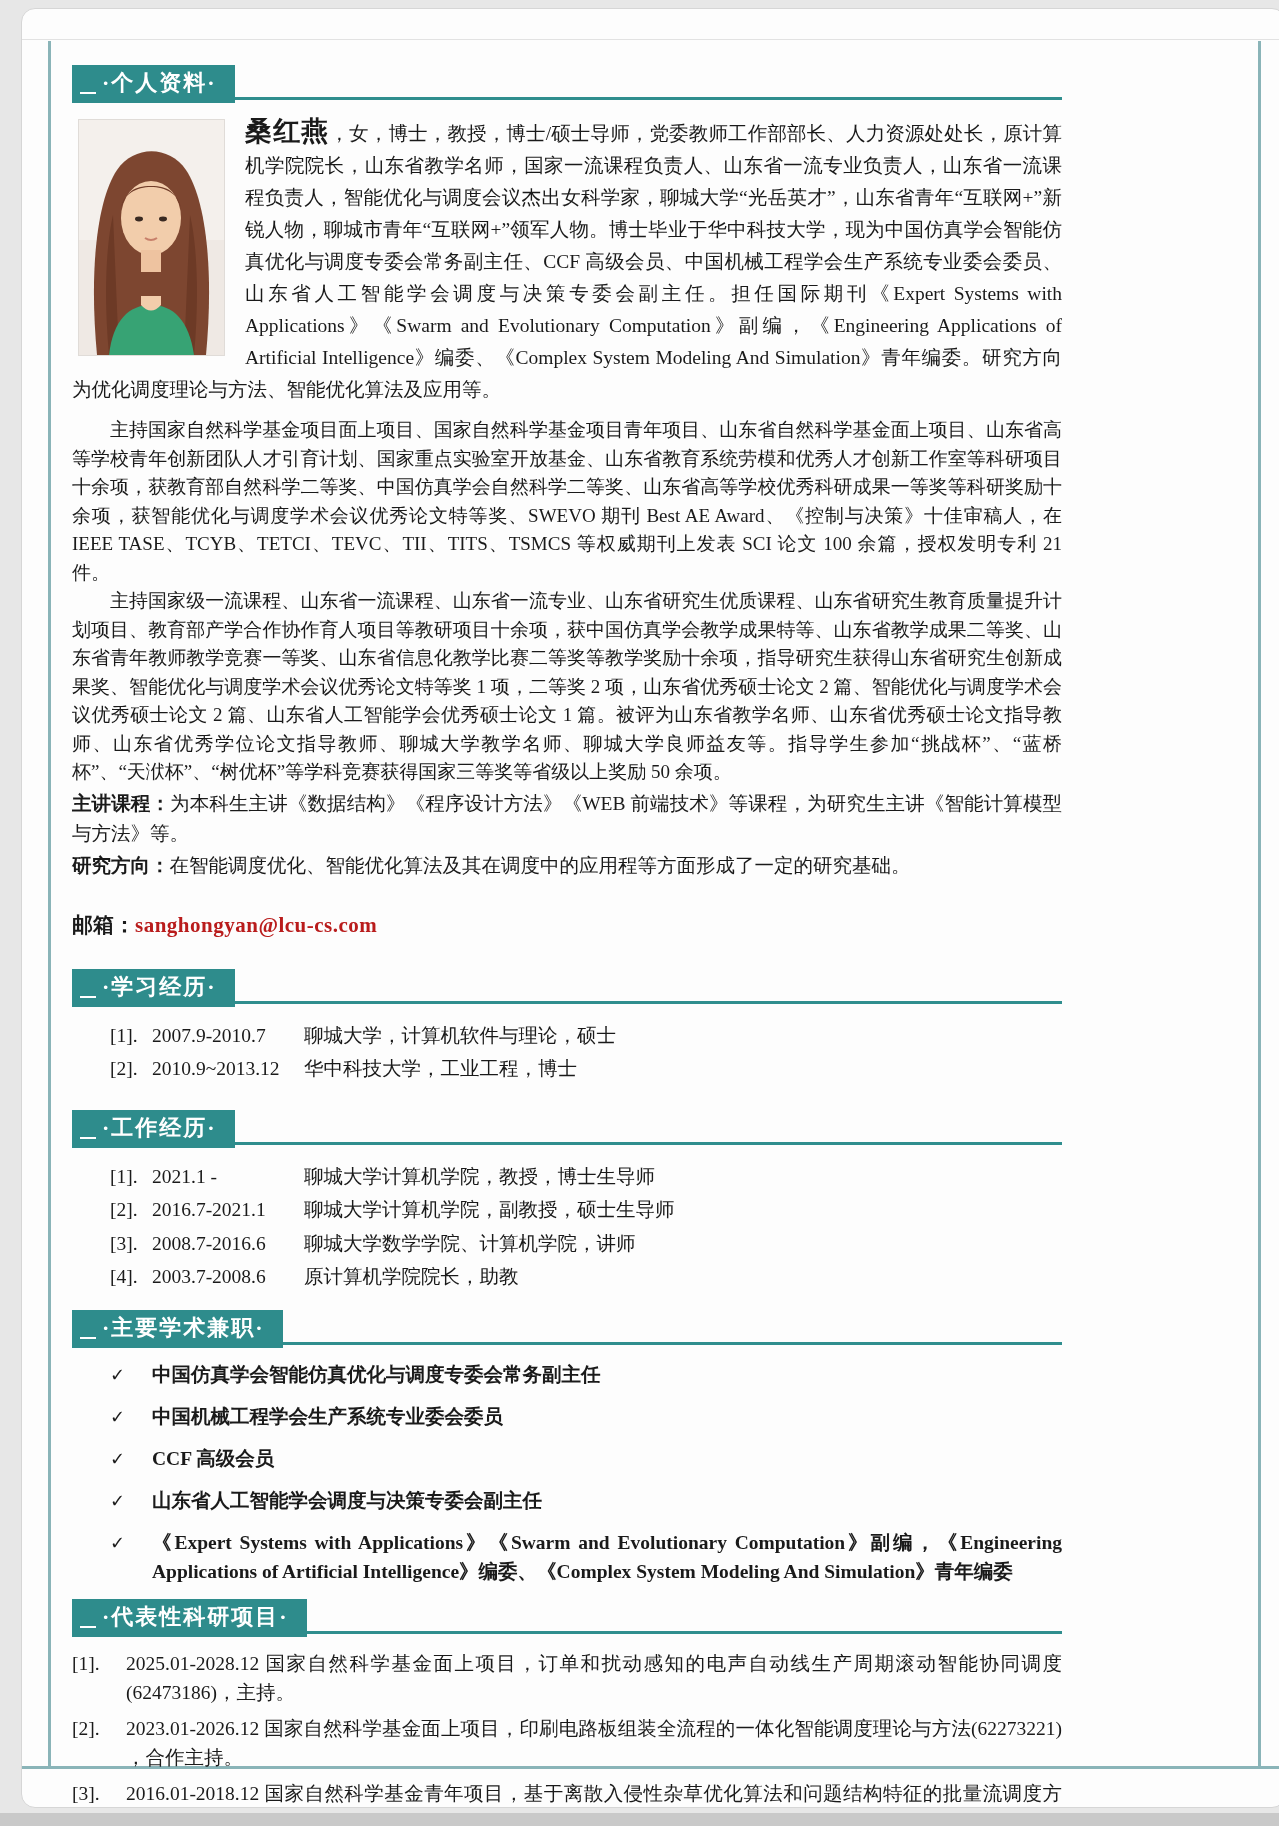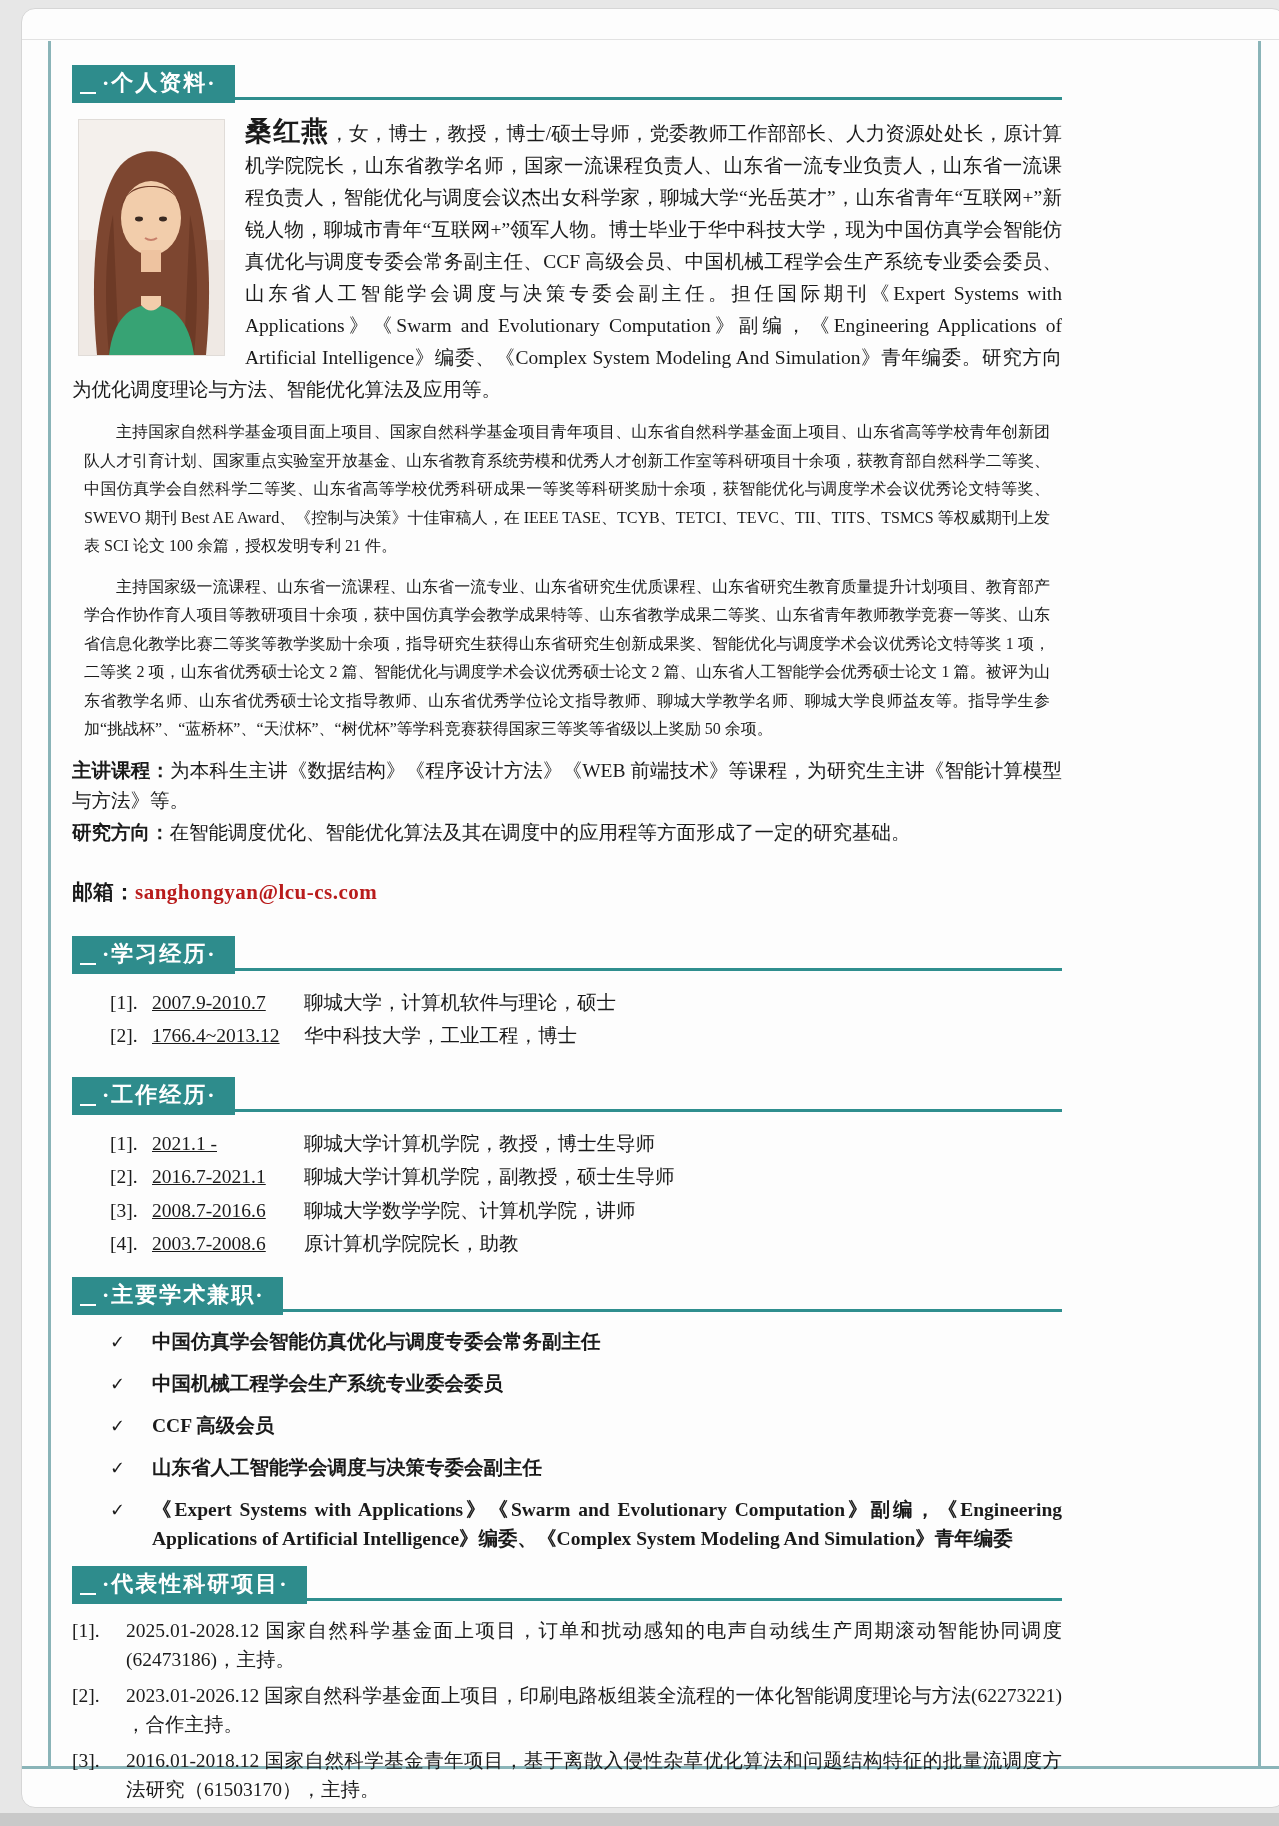--- a/index.html
+++ b/index.html
@@ -34,32 +34,32 @@
   }
   .banner-line{flex:1;height:3px;background:#2f8e8e;margin-bottom:3px;}
 
   
   .photo{float:left;width:145px;height:235px;margin:4px 20px 6px 6px;
     border:1px solid #e0dcd8;background:#f3efec;}
   .photo svg{display:block;width:100%;height:100%;}
   .intro{font-size:19.5px;line-height:32px;text-align:justify;margin:2px 0 10px 0;}
   .intro .name{font-size:27px;font-weight:bold;letter-spacing:1px;}
 
-  .para{font-size:16px;line-height:28.5px;text-align:justify;text-indent:2em;margin:12px;font-family:Liberation Serif, serif;}
+  .para{font-size:19px;line-height:28.5px;text-align:justify;text-indent:2em;margin:0;font-family:Liberation Serif, serif;}
   .kv-line{font-size:19.5px;line-height:30px;text-align:justify;margin:2px 0 0 0;}
   .kv-line .kv-label{font-weight:bold;}
 
   .email-line{margin:30px 0 0 0;font-size:21px;font-weight:bold;}
   .email-line .email{color:#b91c1c;letter-spacing:0.5px;text-decoration:none;}
 
   .sec{margin-top:30px;}
   .rows{margin:0;}
   .row{display:flex;font-size:19.5px;line-height:33.5px;}
   .row .no{margin-left:38px;width:42px;flex:none;}
-  .row .period{width:152px;flex:none;text-decoration:underline;}
+  .row .period{width:152px;flex:none;}
   .row .detail{flex:1;}
 
   .chk-row{display:flex;font-size:19.5px;line-height:29px;margin-bottom:13px;}
   .chk-row .chk{margin-left:38px;width:42px;flex:none;font-family:"DejaVu Sans",sans-serif;font-size:18px;}
   .chk-row .chk-text{flex:1;text-align:justify;font-weight:bold;}
 
   .proj-row{display:flex;font-size:19.5px;line-height:29px;margin-bottom:7px;}
   .proj-row .pno{width:54px;flex:none;}
   .proj-row .ptext{flex:1;text-align:justify;}
 </style>
@@ -115,21 +115,21 @@
         <div class="banner-line"></div>
       </div>
       <div class="rows">
         <div class="row">
           <span class="no">[1].</span>
           <span class="period">2007.9-2010.7</span>
           <span class="detail">聊城大学，计算机软件与理论，硕士</span>
         </div>
         <div class="row">
           <span class="no">[2].</span>
-          <span class="period">1766.4~2013.12</span>
+          <span class="period">2010.9~2013.12</span>
           <span class="detail">华中科技大学，工业工程，博士</span>
         </div>
       </div>
     </div>
 
     <div class="sec" style="margin-top:24px;">
       <div class="banner">
         <div class="banner-box">·工作经历·</div>
         <div class="banner-line"></div>
       </div>

